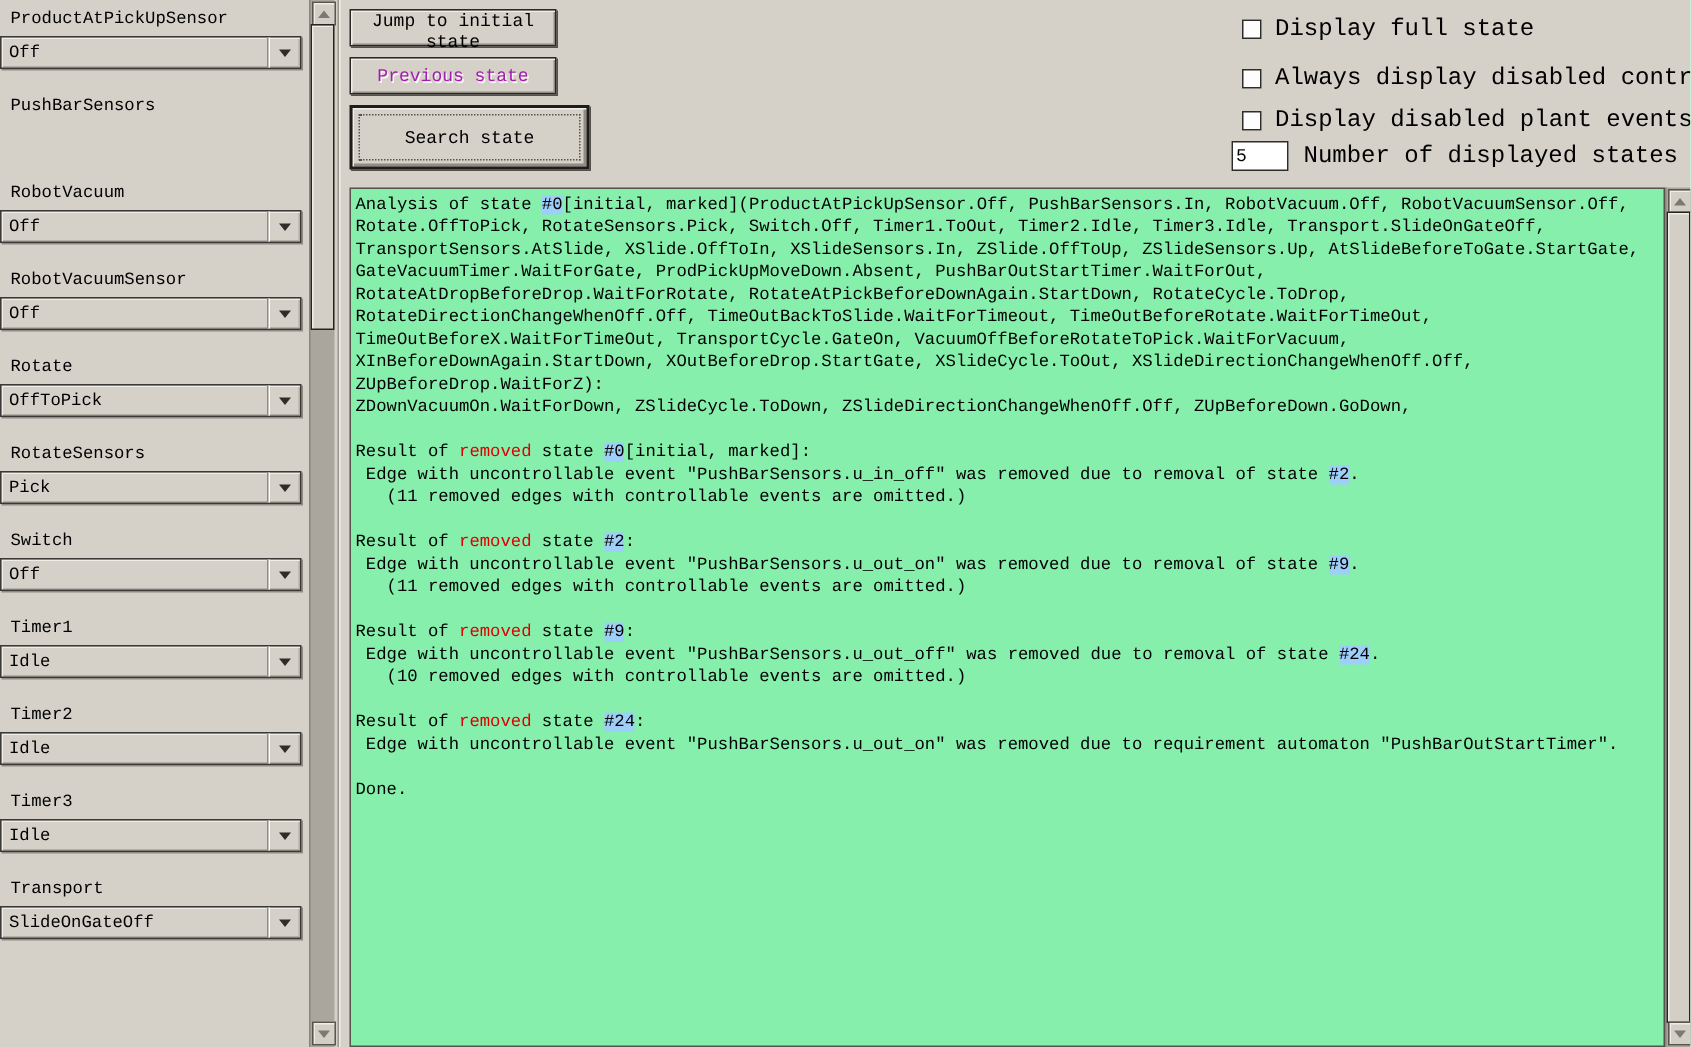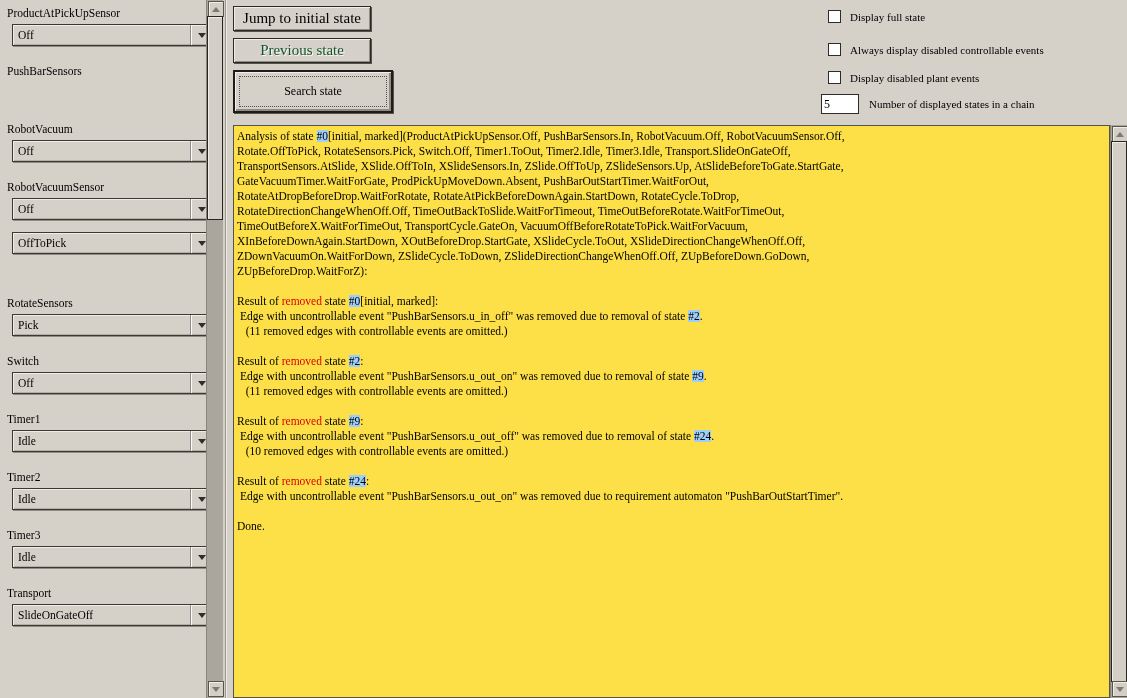--- a/index.html
+++ b/index.html
@@ -1,26 +1,26 @@
 <!DOCTYPE html>
 <html><head>
 <meta charset="utf-8">
 <style>
   html,body{margin:0;padding:0;}
   .win{
     position:relative; width:1127px; height:698px; overflow:hidden;
-    background:#d5d1c9; font-family:Liberation Serif, serif;
+    background:#d5d1c9; font-family:Liberation Mono, monospace;
     color:#000; -webkit-font-smoothing:none;
   }
   
   .sidebar{position:absolute; left:0; top:0; width:206px; height:698px; overflow:hidden;}
   .group{height:58px;}
   .var-label{display:block; padding:6px 0 4px 7px; font-size:11.5px; line-height:14px;}
   .combo{
-    margin-left:12px; width:201px; height:22px; box-sizing:border-box;
+    margin-left:0; width:201px; height:22px; box-sizing:border-box;
     background:#d5d1c9; border:1px solid #3b3935;
     box-shadow:inset 1px 1px 0 #efede8, inset -1px -1px 0 #b3afa7, 1px 1px 0 #8f8b83;
     display:flex; align-items:center; cursor:default;
   }
   .combo-val{flex:1; padding-left:5px; font-size:11.5px; white-space:nowrap; overflow:hidden;}
   .combo-arrow{
     width:20px; height:100%; display:flex; align-items:center; justify-content:center;
     border-left:1px solid #fdfdfb; box-shadow:-1px 0 0 #8f8b84;
   }
   .tri-down-dark{width:0;height:0;border-left:4px solid transparent;border-right:4px solid transparent;border-top:5px solid #2f2d29;}
@@ -33,45 +33,45 @@
   .sb-thumb{position:absolute; left:0px; width:14px; background:#d3cfc7; border:1px solid #26251f;
     box-shadow:inset 1px 1px 0 #efede8;}
   .tri-up{width:0;height:0;border-left:4px solid transparent;border-right:4px solid transparent;border-bottom:5px solid #7d796f;}
   .tri-down{width:0;height:0;border-left:4px solid transparent;border-right:4px solid transparent;border-top:5px solid #7d796f;}
   .divider{position:absolute; left:226px; top:0; width:1px; height:698px; background:#efede8; box-shadow:-1px 0 0 #99958b;}
   
   .btn{
     position:absolute; left:233px; width:138px; height:25px;
     background:#d5d1c9; border:1px solid #2a2926; box-sizing:border-box;
     box-shadow:inset 1px 1px 0 #f0eee9, inset -1px -1px 0 #908c84, 1px 1px 0 #55524c;
-    font-family:inherit; font-size:15px; color:#000; text-align:center; padding:0; cursor:default;
-  }
-  .btn.disabled{color:#14532d; text-shadow:1px 1px 0 #fbfaf7;}
+    font-family:inherit; font-size:12px; color:#000; text-align:center; padding:0; cursor:default;
+  }
+  .btn.disabled{color:#a21caf; text-shadow:1px 1px 0 #fbfaf7;}
   .search-outer{
     position:absolute; left:233px; top:70px; width:160px; height:43px; box-sizing:border-box;
     border:2px solid #1e1d1b; background:#d5d1c9;
     box-shadow:inset 1px 1px 0 #f0eee9, inset -2px -2px 0 #908c84, 1px 1px 0 #55524c;
   }
   .search-inner{
     position:absolute; left:4px; top:4px; right:4px; bottom:4px;
     border:1px dotted #55534e; display:flex; align-items:center; justify-content:center;
     font-size:12px;
   }
   
   .opt-row{position:absolute; display:flex; align-items:center;}
   .checkbox{width:13px; height:13px; box-sizing:border-box; background:#fdfdfd; border:1px solid #2e2c29; margin-right:9px; flex:none;}
-  .opt-label{font-size:11px; white-space:nowrap;}
+  .opt-label{font-size:16px; white-space:nowrap;}
   .num-input{
     width:38px; height:20px; box-sizing:border-box; background:#fff; border:1px solid #2e2c29;
     font-family:inherit; font-size:12px; padding:0 2px; margin-right:10px;
   }
   
   .output{
     position:absolute; left:233px; top:125px; width:877px; height:573px; box-sizing:border-box;
-    background:#fde047; border:1px solid #55534d; padding:3px 2px 4px 3px;
+    background:#86efac; border:1px solid #55534d; padding:3px 2px 4px 3px;
     font-size:11.5px; line-height:15px; overflow:hidden;
   }
   .log-line{min-height:15px; white-space:pre;}
   .hl{background:#9ecff8;}
   .red{color:#e00000;}
 </style>
 </head>
 <body>
 
 <div class="win">
@@ -101,20 +101,21 @@
     <div class="group">
       <div class="var-label">RobotVacuumSensor</div>
       <div class="combo">
         <span class="combo-val">Off</span>
         <span class="combo-arrow">
             <i class="tri-down-dark"></i>
           </span>
       </div>
     </div>
     <div class="group">
+      <div class="var-label">Rotate</div>
       <div class="combo">
         <span class="combo-val">OffToPick</span>
         <span class="combo-arrow">
             <i class="tri-down-dark"></i>
           </span>
       </div>
     </div>
     <div class="group">
       <div class="var-label">RotateSensors</div>
       <div class="combo">
@@ -208,22 +209,22 @@
 
   <div class="output">
       <div class="log-line"><span>Analysis of state </span><span class="hl">#0</span><span>[initial, marked](ProductAtPickUpSensor.Off, PushBarSensors.In, RobotVacuum.Off, RobotVacuumSensor.Off,</span></div>
       <div class="log-line"><span>Rotate.OffToPick, RotateSensors.Pick, Switch.Off, Timer1.ToOut, Timer2.Idle, Timer3.Idle, Transport.SlideOnGateOff,</span></div>
       <div class="log-line"><span>TransportSensors.AtSlide, XSlide.OffToIn, XSlideSensors.In, ZSlide.OffToUp, ZSlideSensors.Up, AtSlideBeforeToGate.StartGate,</span></div>
       <div class="log-line"><span>GateVacuumTimer.WaitForGate, ProdPickUpMoveDown.Absent, PushBarOutStartTimer.WaitForOut,</span></div>
       <div class="log-line"><span>RotateAtDropBeforeDrop.WaitForRotate, RotateAtPickBeforeDownAgain.StartDown, RotateCycle.ToDrop,</span></div>
       <div class="log-line"><span>RotateDirectionChangeWhenOff.Off, TimeOutBackToSlide.WaitForTimeout, TimeOutBeforeRotate.WaitForTimeOut,</span></div>
       <div class="log-line"><span>TimeOutBeforeX.WaitForTimeOut, TransportCycle.GateOn, VacuumOffBeforeRotateToPick.WaitForVacuum,</span></div>
       <div class="log-line"><span>XInBeforeDownAgain.StartDown, XOutBeforeDrop.StartGate, XSlideCycle.ToOut, XSlideDirectionChangeWhenOff.Off,</span></div>
+      <div class="log-line"><span>ZUpBeforeDrop.WaitForZ):</span></div>
       <div class="log-line"><span>ZDownVacuumOn.WaitForDown, ZSlideCycle.ToDown, ZSlideDirectionChangeWhenOff.Off, ZUpBeforeDown.GoDown,</span></div>
-      <div class="log-line"><span>ZUpBeforeDrop.WaitForZ):</span></div>
       <div class="log-line"><span></span></div>
       <div class="log-line"><span>Result of </span><span class="red">removed</span><span> state </span><span class="hl">#0</span><span>[initial, marked]:</span></div>
       <div class="log-line"><span> Edge with uncontrollable event "PushBarSensors.u_in_off" was removed due to removal of state </span><span class="hl">#2</span><span>.</span></div>
       <div class="log-line"><span>   (11 removed edges with controllable events are omitted.)</span></div>
       <div class="log-line"><span></span></div>
       <div class="log-line"><span>Result of </span><span class="red">removed</span><span> state </span><span class="hl">#2</span><span>:</span></div>
       <div class="log-line"><span> Edge with uncontrollable event "PushBarSensors.u_out_on" was removed due to removal of state </span><span class="hl">#9</span><span>.</span></div>
       <div class="log-line"><span>   (11 removed edges with controllable events are omitted.)</span></div>
       <div class="log-line"><span></span></div>
       <div class="log-line"><span>Result of </span><span class="red">removed</span><span> state </span><span class="hl">#9</span><span>:</span></div>

